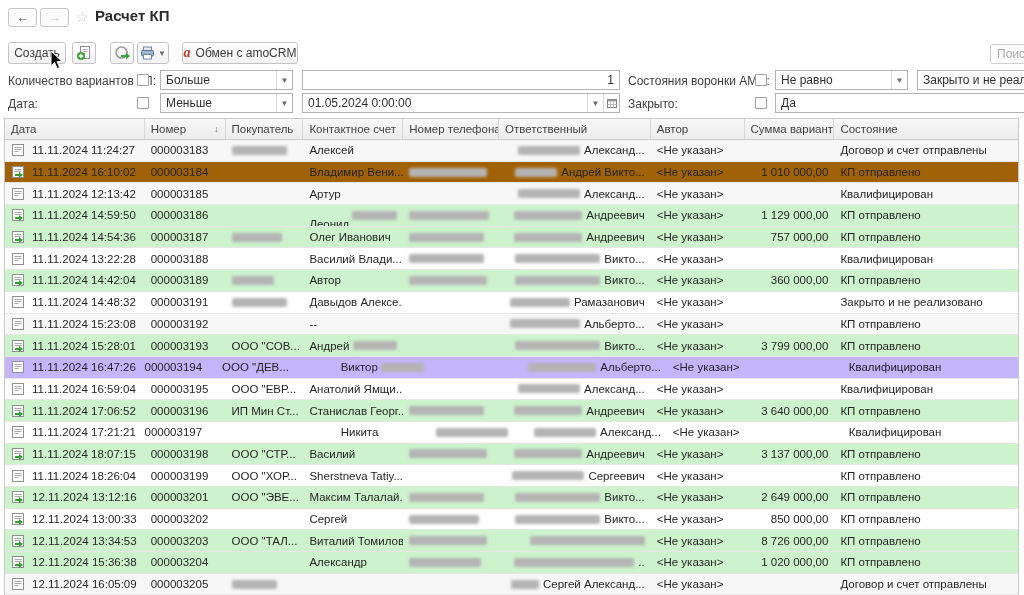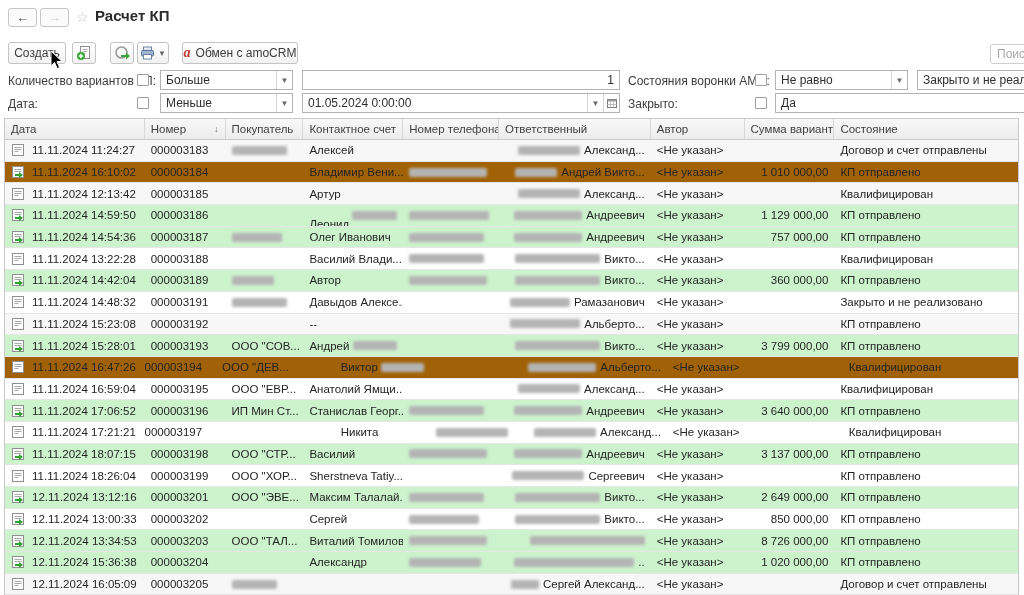--- a/index.html
+++ b/index.html
@@ -545,21 +545,21 @@
           <div class="bc" style="width: 94px;">
             <span style="white-space: pre;">&lt;Не указан&gt;</span>
           </div>
           <div class="bc cell-sum" style="width: 90px;">
             <span style="white-space: pre;">3 799 000,00</span>
           </div>
           <div class="bc" style="width: 184px;">
             <span style="white-space: pre;">КП отправлено</span>
           </div>
         </div>
-        <div class="grow" style="background: #a16207;">
+        <div class="grow" style="background: #c4b5fd;">
           <div class="bc cell-date" style="width: 140px;">
             <span class="rowicon">
               <svg width="14" height="14" viewBox="0 0 14 14">
                 <rect x="1.5" y="1.5" width="11" height="11" fill="#fdfdfd" stroke="#8f8f8f"></rect>
                 <line x1="3.5" y1="4.5" x2="10.5" y2="4.5" stroke="#a8a8a8"></line>
                 <line x1="3.5" y1="6.5" x2="10.5" y2="6.5" stroke="#a8a8a8"></line>
                 <line x1="3.5" y1="8.5" x2="7.5" y2="8.5" stroke="#a8a8a8"></line>
               </svg>
             </span>
             <span style="white-space: pre;">11.11.2024 16:47:26</span>

